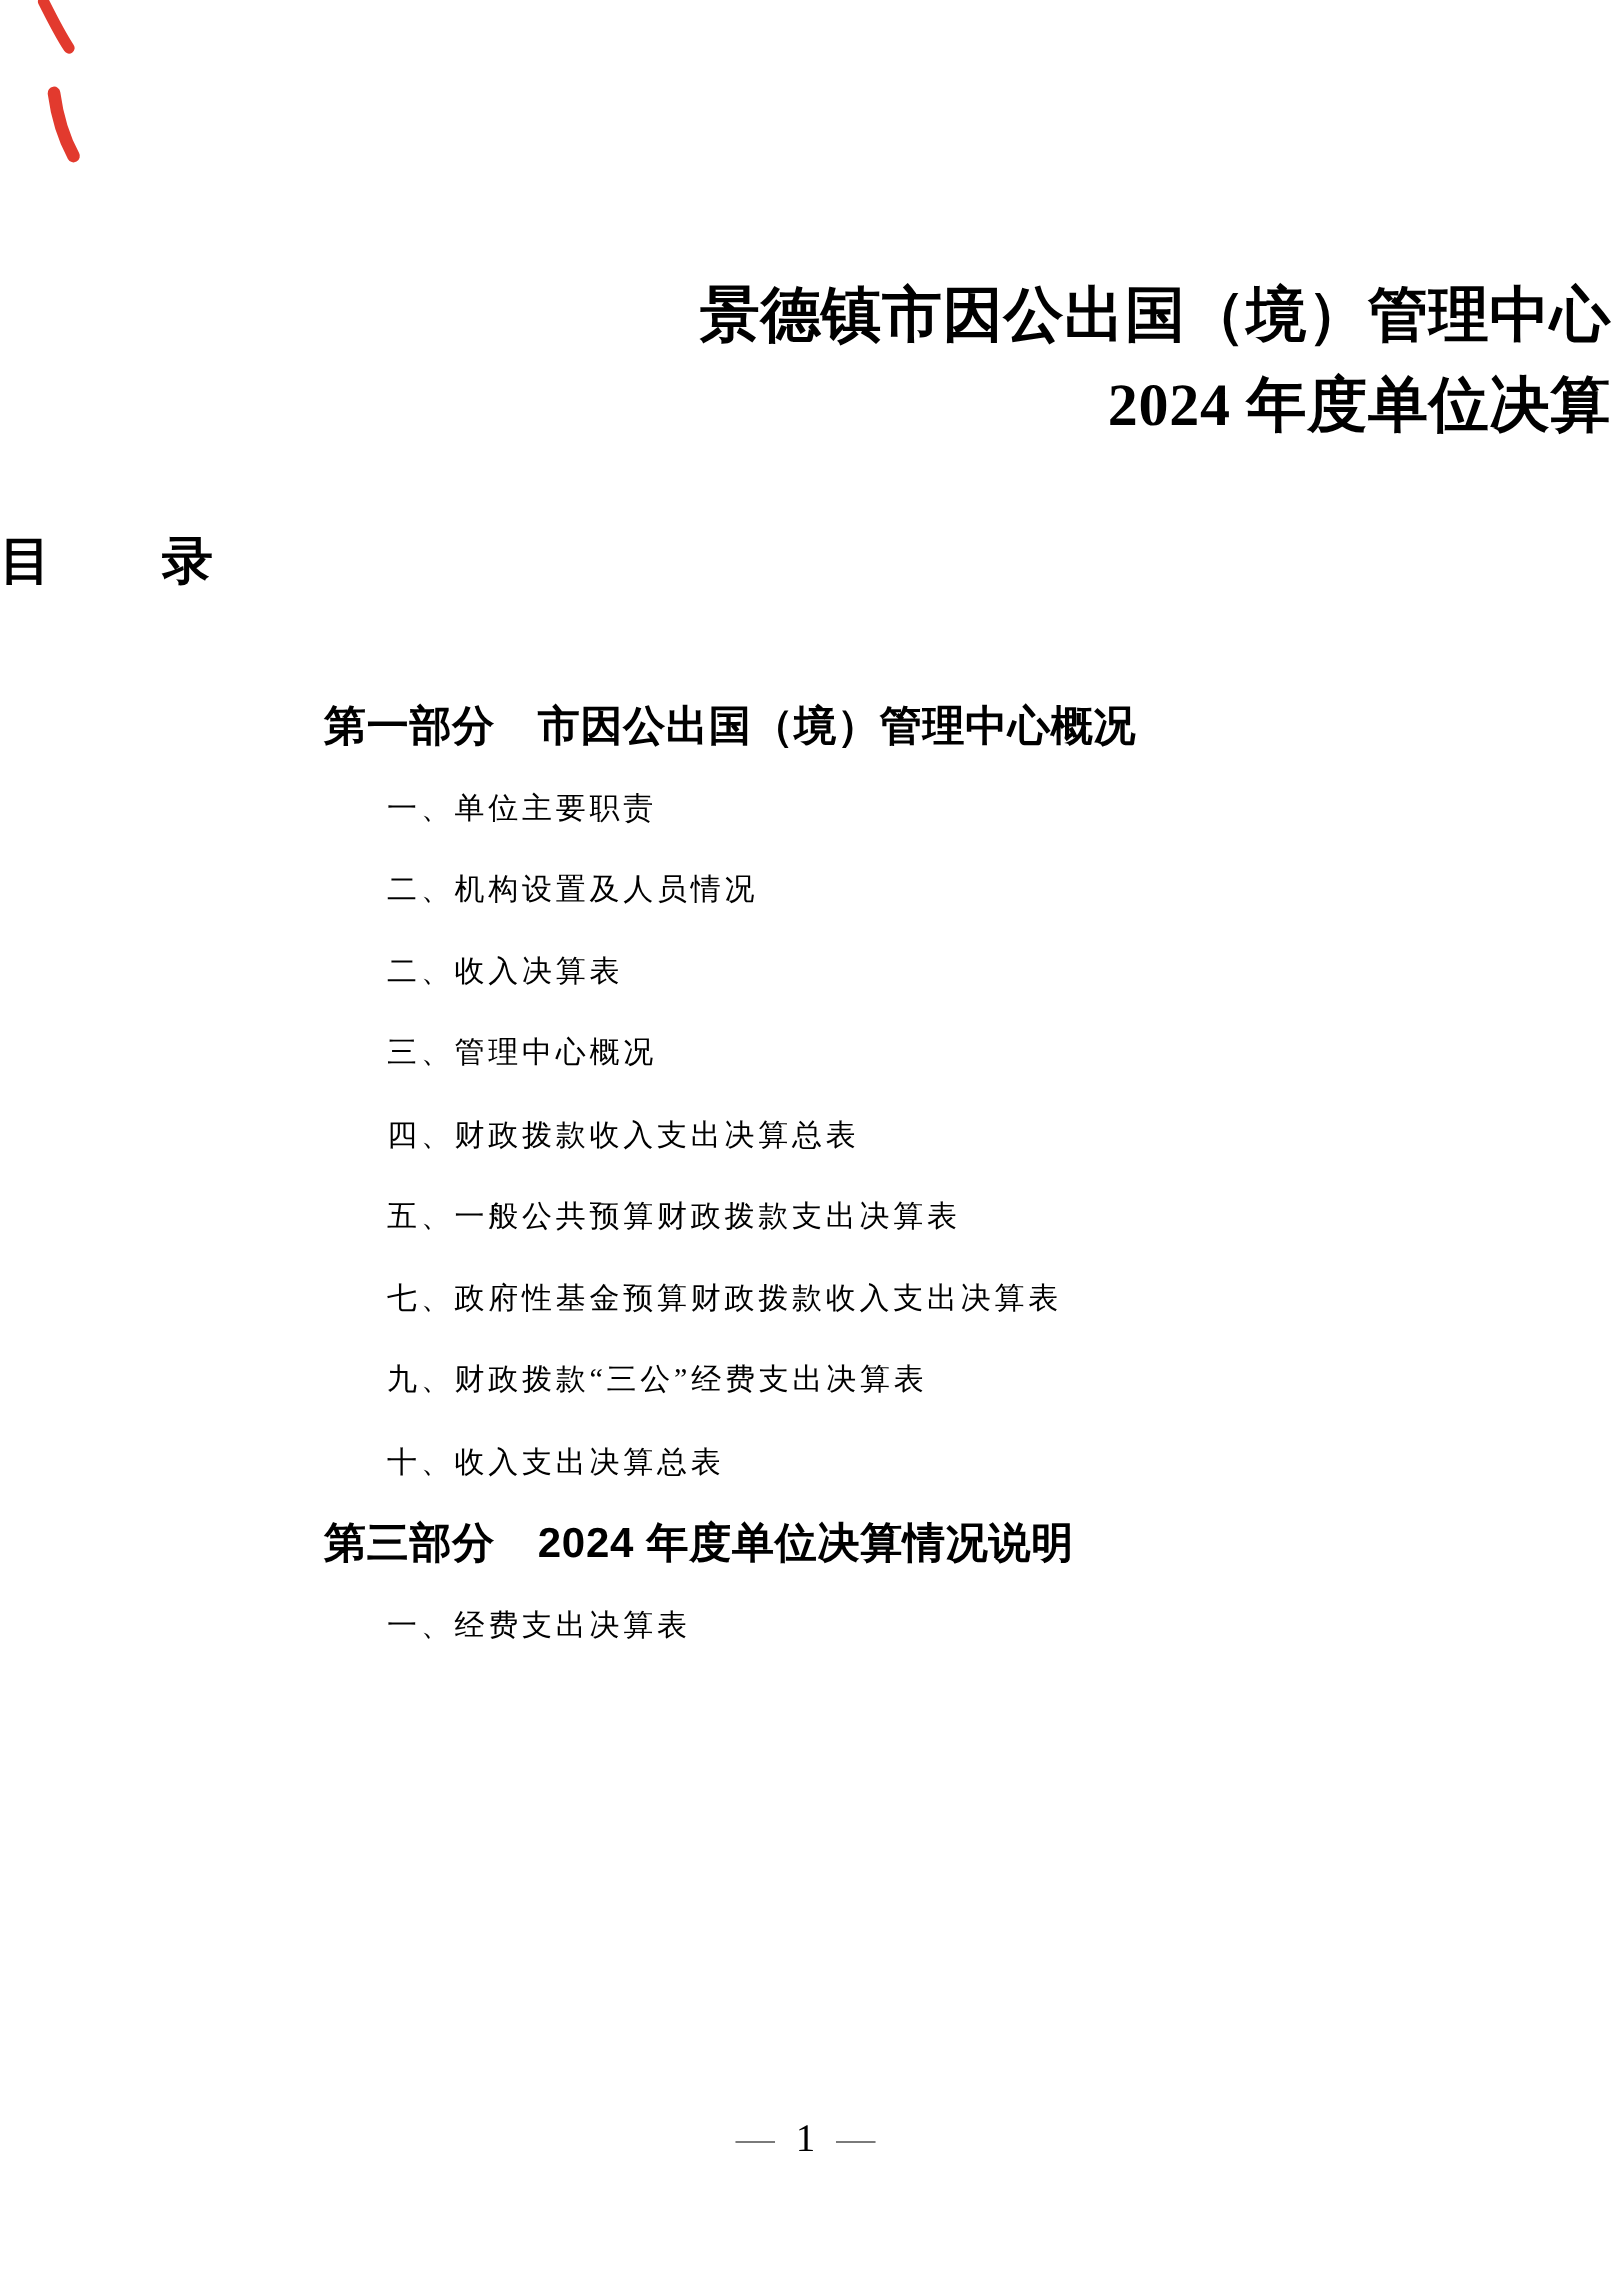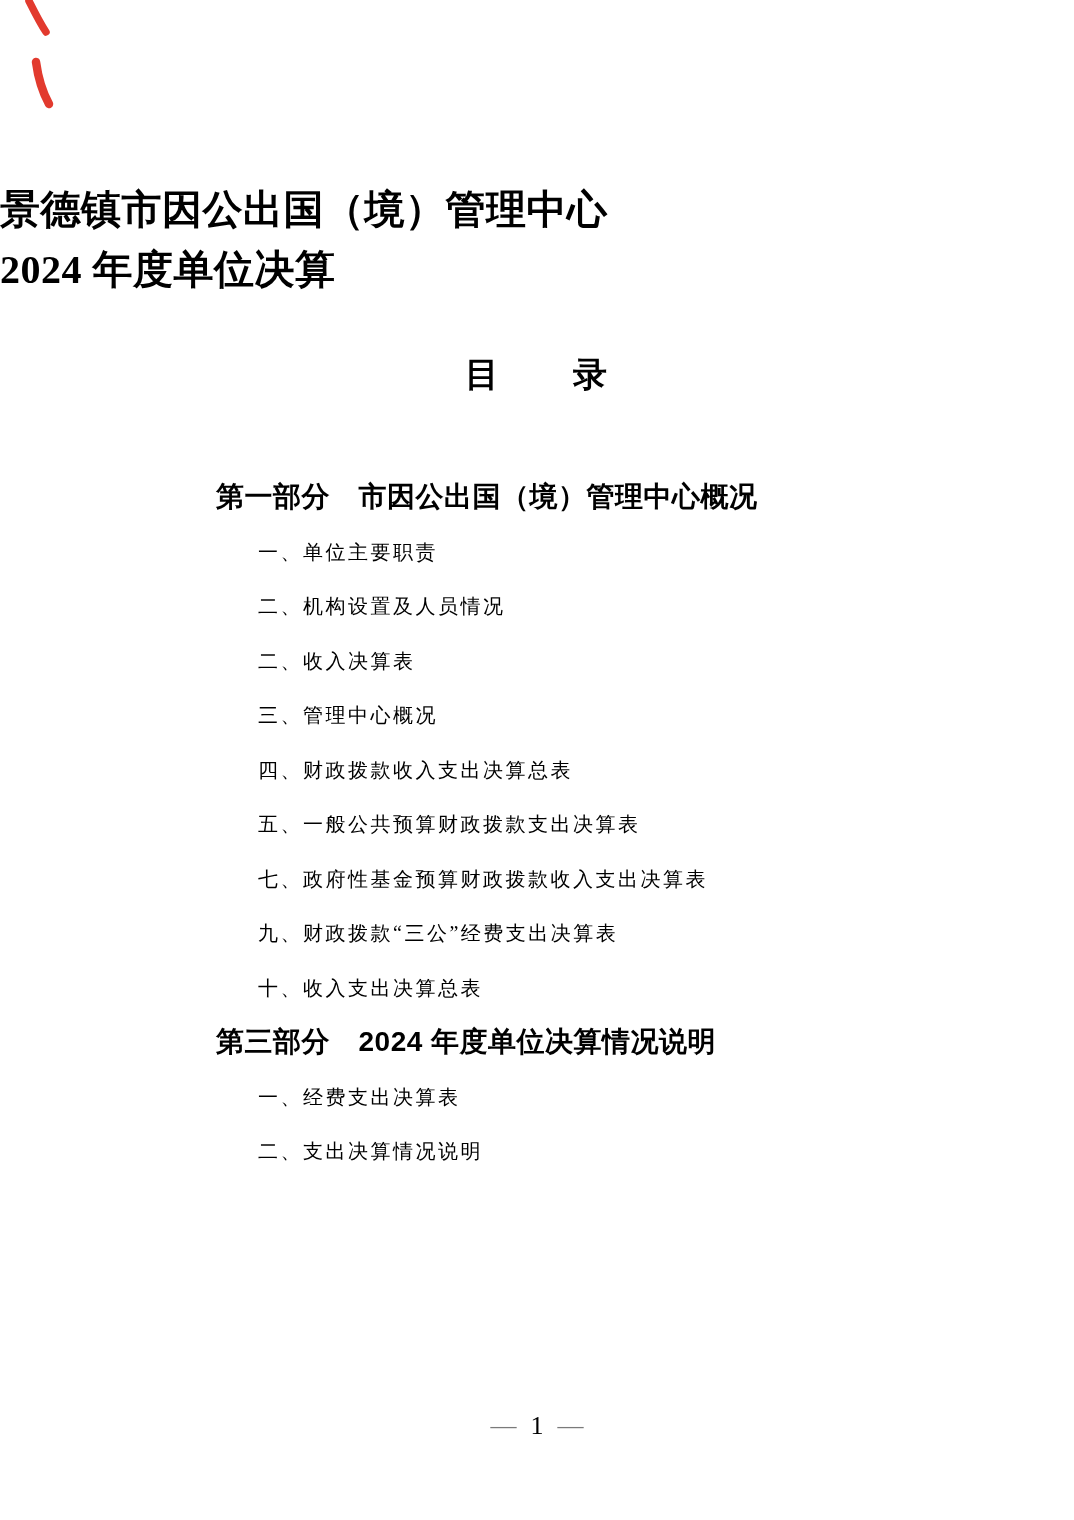--- a/index.html
+++ b/index.html
@@ -25,48 +25,48 @@
     width: 34px;
     height: 110px;
   }
 
   
   .doc-title {
     position: absolute;
     top: 180px;
     left: 0;
     width: 1074px;
-    text-align: left;
+    text-align: right;
     font-family: "Liberation Serif", "DejaVu Serif", serif;
     font-weight: bold;
     font-size: 40px;
     line-height: 60px;
     letter-spacing: 0.5px;
     white-space: nowrap;
   }
 
   
   .toc-heading {
     position: absolute;
     top: 352px;
     left: 0;
     width: 1074px;
-    text-align: center;
+    text-align: left;
     font-family: "Liberation Serif", "DejaVu Serif", serif;
     font-weight: bold;
     font-size: 34px;
     line-height: 46px;
     letter-spacing: 2px;
     margin: 0;
   }
 
   
   .toc {
     position: absolute;
-    top: 470px;
+    top: 457px;
     left: 0;
     width: 1074px;
   }
   .toc-row {
     height: 54.5px;
     line-height: 54.5px;
     white-space: nowrap;
   }
   .toc-sec {
     padding-left: 216px;
@@ -129,21 +129,20 @@
     <div class="toc-row toc-item">二、收入决算表</div>
     <div class="toc-row toc-item">三、管理中心概况</div>
     <div class="toc-row toc-item">四、财政拨款收入支出决算总表</div>
     <div class="toc-row toc-item">五、一般公共预算财政拨款支出决算表</div>
     <div class="toc-row toc-item">七、政府性基金预算财政拨款收入支出决算表</div>
     <div class="toc-row toc-item">九、财政拨款“三公”经费支出决算表</div>
     <div class="toc-row toc-item">十、收入支出决算总表</div>
 
     <div class="toc-row toc-sec">第三部分　2024 年度单位决算情况说明</div>
     <div class="toc-row toc-item">一、经费支出决算表</div>
-    <div class="toc-row toc-item">二、支出决算情况说明</div>
 
   </div>
 
   <div class="page-footer">
     <span class="dash">—</span><span class="num">1</span><span class="dash">—</span>
   </div>
 
 </div>
 
 </body></html>

